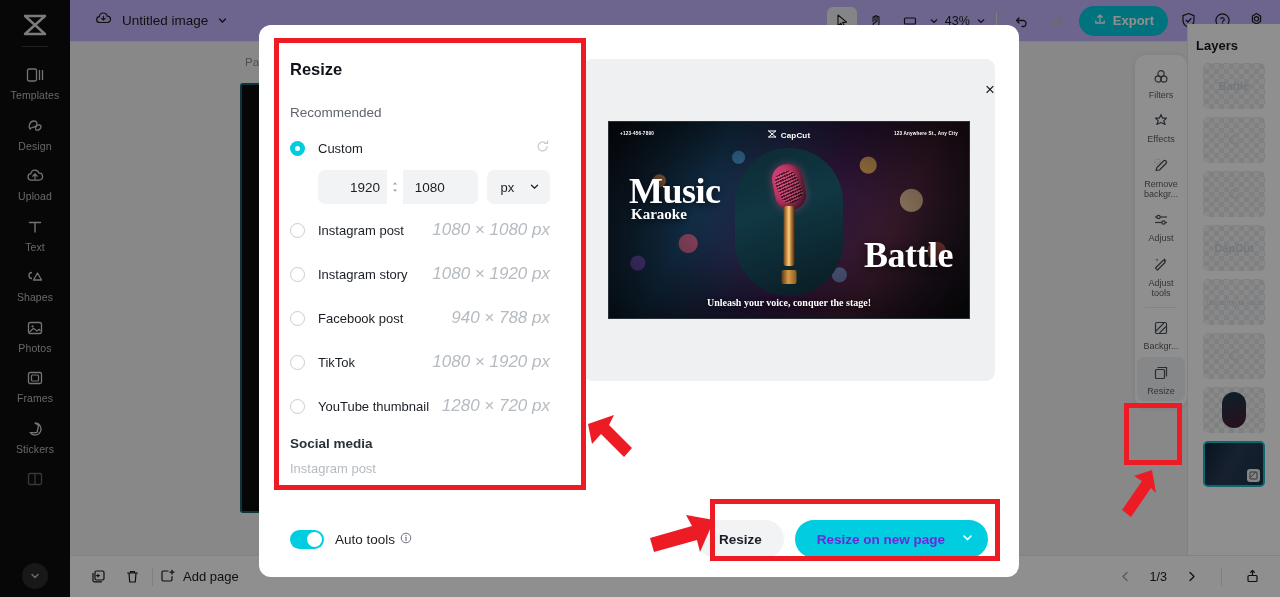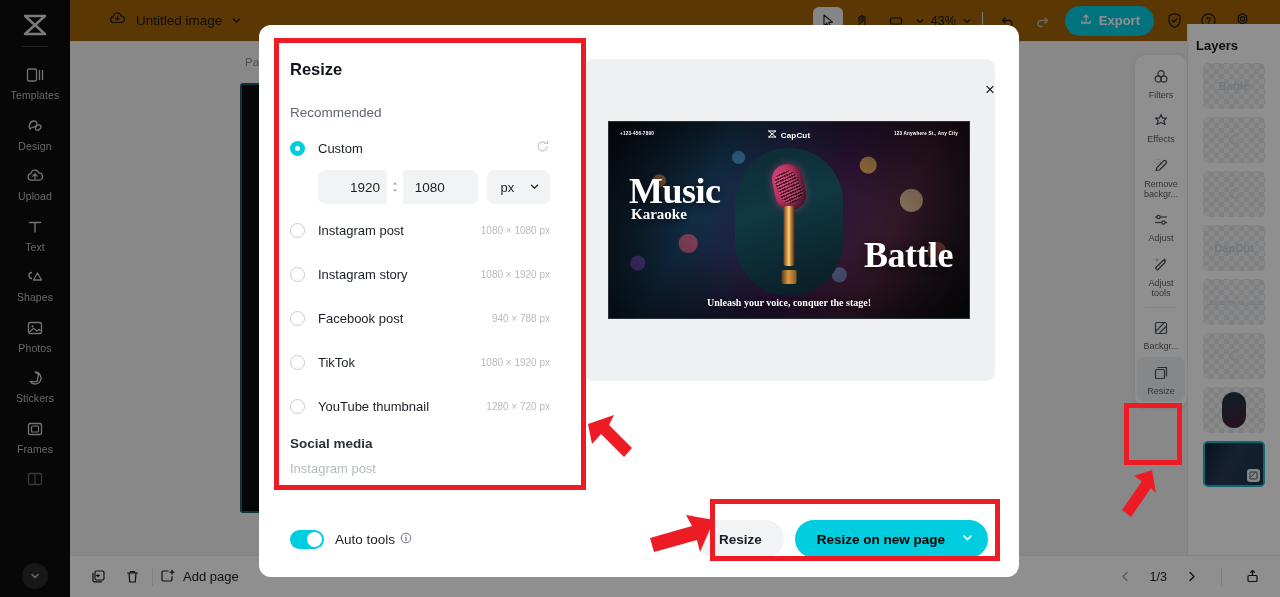--- a/index.html
+++ b/index.html
@@ -34,21 +34,21 @@
   }
   .rail-peek {
     position: absolute; left: 70px; top: 285px; width: 10px; height: 46px;
     background: #141414; border-radius: 0 7px 7px 0; cursor: pointer;
     display: flex; align-items: center; justify-content: center;
   }
 
   
   .topbar {
     position: absolute; left: 70px; top: 0; right: 0; height: 42px;
-    background: #a16207; display: flex; align-items: center; padding: 0 24px;
+    background: #c4b5fd; display: flex; align-items: center; padding: 0 10px;
     border-bottom: 1px solid #e6e8ea;
   }
   .doc-title { display: flex; align-items: center; gap: 9px; margin-left: 14px; cursor: pointer; }
   .doc-title .name { font-size: 13.5px; color: #1b1b1b; }
   .tool-group { margin-left: auto; display: flex; align-items: center; gap: 4px; }
   .tb-btn {
     width: 30px; height: 28px; border-radius: 6px; display: flex;
     align-items: center; justify-content: center; cursor: pointer;
   }
   .tb-btn.active { background: #eceef0; }
@@ -149,21 +149,21 @@
   .radio {
     width: 15px; height: 15px; border-radius: 50%; border: 1.6px solid #c8ccd1;
     margin-right: 13px; flex: none; background: #fff;
   }
   .radio.on {
     border: none; background: #00cde0;
     display: flex; align-items: center; justify-content: center;
   }
   .radio.on::after { content: ""; width: 5px; height: 5px; border-radius: 50%; background: #fff; }
   .opt-label { font-size: 13px; color: #1b1f25; }
-  .opt-dim { margin-left: auto; font-size: 10px; color: #b6bbc1; }
+  .opt-dim { margin-left: auto; font-size: 17px; color: #b6bbc1; font-style: italic; }
   .reset-ico { margin-left: auto; cursor: pointer; }
   .size-row { display: flex; align-items: center; gap: 0; margin: 6px 0 10px 28px; }
   .size-field {
     width: 70px; height: 34px; background: #f1f3f5; border-radius: 7px;
     display: flex; align-items: center; padding-left: 12px;
     font-size: 13.5px; color: #1b1f25; cursor: text;
   }
   .size-field.w { border-radius: 7px 0 0 7px; padding-left: 32px; }
   .size-field.h { border-radius: 0 7px 7px 0; width: 78px; }
   .link-ico {
@@ -283,21 +283,21 @@
   }
   .toggle-label { font-size: 13.5px; color: #1b1f25; display: flex; align-items: center; gap: 5px; }
   .footer-actions { margin-left: auto; display: flex; align-items: center; gap: 11px; }
   .btn-secondary {
     height: 38px; padding: 0 22px; border-radius: 19px; background: #f1f3f5;
     color: #1b1f25; font-size: 13.5px; font-weight: bold; cursor: pointer;
     display: flex; align-items: center;
   }
   .btn-primary {
     height: 38px; padding: 0 14px 0 22px; border-radius: 19px; background: #00cde0;
-    color: #000000; font-size: 13.5px; font-weight: bold; cursor: pointer;
+    color: #6d28d9; font-size: 13.5px; font-weight: bold; cursor: pointer;
     display: flex; align-items: center; gap: 16px;
   }
 
   
   .anno-box { position: absolute; border: 5px solid #ed1c24; pointer-events: none; }
   .anno-arrow { position: absolute; pointer-events: none; }
 </style>
 </head>
 <body>
 
@@ -368,34 +368,34 @@
             <circle cx="7.5" cy="8.3" r="1.1" fill="#cfcfcf"></circle>
             <path d="M4.5 14 L8.5 10.3 L12 13 L14 11.3 L15.5 12.7" stroke="#cfcfcf" stroke-width="1.2" fill="none"></path>
           </svg>
       </span>
       <span class="lbl">Photos</span>
     </div>
 
     <div class="rail-item">
       <span class="ico">
         <svg width="20" height="20" viewBox="0 0 20 20">
-            <path d="M10 4 A6 6 0 1 1 5.2 13.6 L12 13.5 L13.6 6.5 Z" stroke="#cfcfcf" stroke-width="1.3" fill="none" stroke-linejoin="round"></path>
-          </svg>
-      </span>
-      <span class="lbl">Stickers</span>
-    </div>
-
-    <div class="rail-item">
-      <span class="ico">
-        <svg width="20" height="20" viewBox="0 0 20 20">
             <rect x="3.5" y="4.5" width="13" height="11" rx="1.5" stroke="#cfcfcf" stroke-width="1.3" fill="none"></rect>
             <rect x="6.5" y="7" width="7" height="6" rx="1" stroke="#cfcfcf" stroke-width="1.2" fill="none"></rect>
           </svg>
       </span>
       <span class="lbl">Frames</span>
+    </div>
+
+    <div class="rail-item">
+      <span class="ico">
+        <svg width="20" height="20" viewBox="0 0 20 20">
+            <path d="M10 4 A6 6 0 1 1 5.2 13.6 L12 13.5 L13.6 6.5 Z" stroke="#cfcfcf" stroke-width="1.3" fill="none" stroke-linejoin="round"></path>
+          </svg>
+      </span>
+      <span class="lbl">Stickers</span>
     </div>
 
     <div class="rail-item" style="opacity:.45">
       <span class="ico">
         <svg width="20" height="20" viewBox="0 0 20 20">
             <rect x="3.5" y="4.5" width="13" height="11" rx="1.5" stroke="#cfcfcf" stroke-width="1.3" fill="none"></rect>
             <line x1="10" y1="4.5" x2="10" y2="15.5" stroke="#cfcfcf" stroke-width="1.3"></line>
           </svg>
       </span>
     </div>

